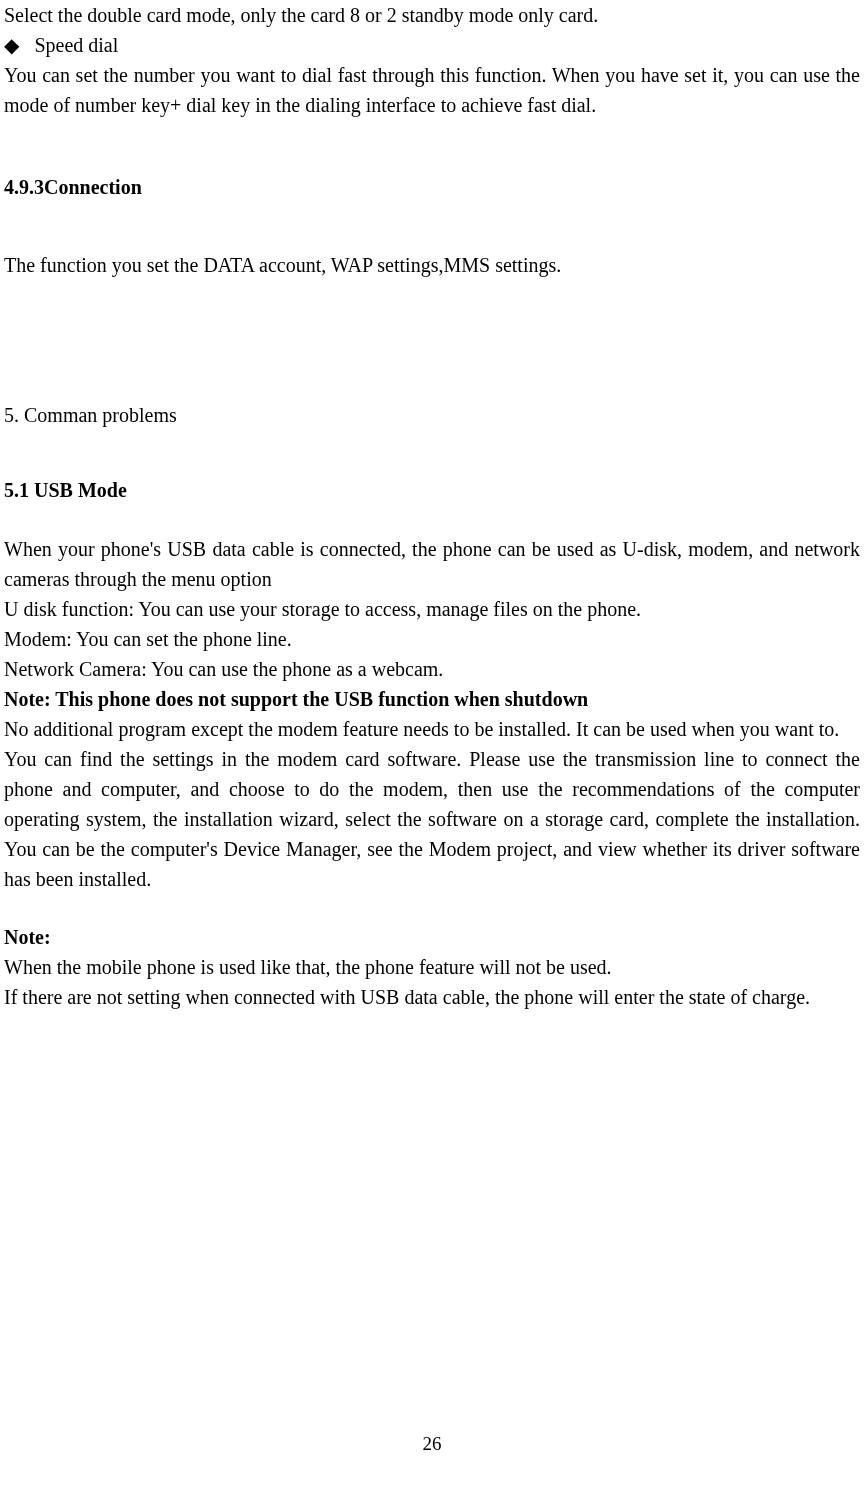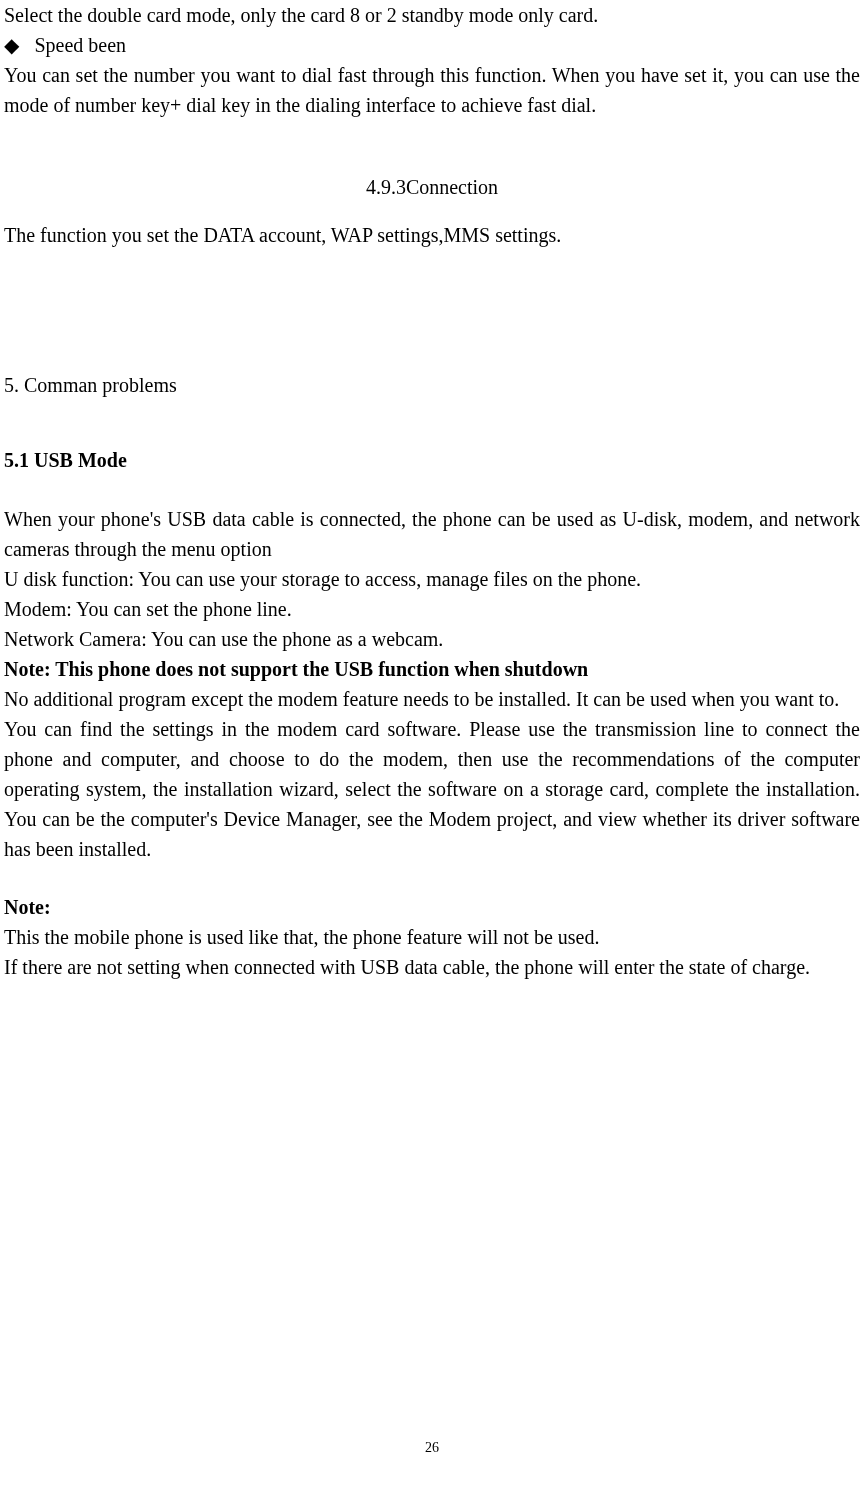--- a/index.html
+++ b/index.html
@@ -24,24 +24,23 @@
     }
     .bullet-line {
       display: flex;
       align-items: center;
       gap: 15px;
     }
     .bullet {
       font-size: 20px;
     }
     .heading-493 {
-      font-weight: normal;
+      font-weight: bold;
       margin-top: 52px;
-      margin-bottom: 18px;
-      text-align: center;
+      margin-bottom: 48px;
     }
     .heading-5 {
       font-weight: normal;
       margin-top: 120px;
       margin-bottom: 45px;
     }
     .heading-51 {
       font-weight: bold;
       margin-top: 10px;
       margin-bottom: 29px;
@@ -52,31 +51,31 @@
     .note-heading {
       font-weight: bold;
       margin-top: 28px;
     }
     .page-number {
       position: absolute;
       bottom: 30px;
       left: 0;
       right: 0;
       text-align: center;
-      font-size: 14px;
+      font-size: 19px;
     }
   </style>
 </head>
 <body>
 
 <div class="para">Select the double card mode, only the card 8 or 2 standby mode only card.</div>
 
 <div class="bullet-line">
   <span class="bullet">◆</span>
-  <span>Speed been</span>
+  <span>Speed dial</span>
 </div>
 
 <div class="para">You can set the number you want to dial fast through this function. When you have set it, you can use the mode of number key+ dial key in the dialing interface to achieve fast dial.</div>
 
 <div class="heading-493">4.9.3Connection</div>
 
 <div class="para">The function you set the DATA account, WAP settings,MMS settings.</div>
 
 <div class="heading-5">5. Comman problems</div>
 
@@ -84,16 +83,16 @@
 
 <div class="para">When your phone's USB data cable is connected, the phone can be used as U-disk, modem, and network cameras through the menu option</div>
 <div class="para">U disk function: You can use your storage to access, manage files on the phone.</div>
 <div class="para">Modem: You can set the phone line.</div>
 <div class="para">Network Camera: You can use the phone as a webcam.</div>
 <div class="para bold">Note: This phone does not support the USB function when shutdown</div>
 <div class="para">No additional program except the modem feature needs to be installed. It can be used when you want to.</div>
 <div class="para">You can find the settings in the modem card software. Please use the transmission line to connect the phone and computer, and choose to do the modem, then use the recommendations of the computer operating system, the installation wizard, select the software on a storage card, complete the installation. You can be the computer's Device Manager, see the Modem project, and view whether its driver software has been installed.</div>
 
 <div class="note-heading">Note:</div>
-<div class="para">This the mobile phone is used like that, the phone feature will not be used.</div>
+<div class="para">When the mobile phone is used like that, the phone feature will not be used.</div>
 <div class="para">If there are not setting when connected with USB data cable, the phone will enter the state of charge.</div>
 
 <div class="page-number">26</div>
 
 </body></html>

